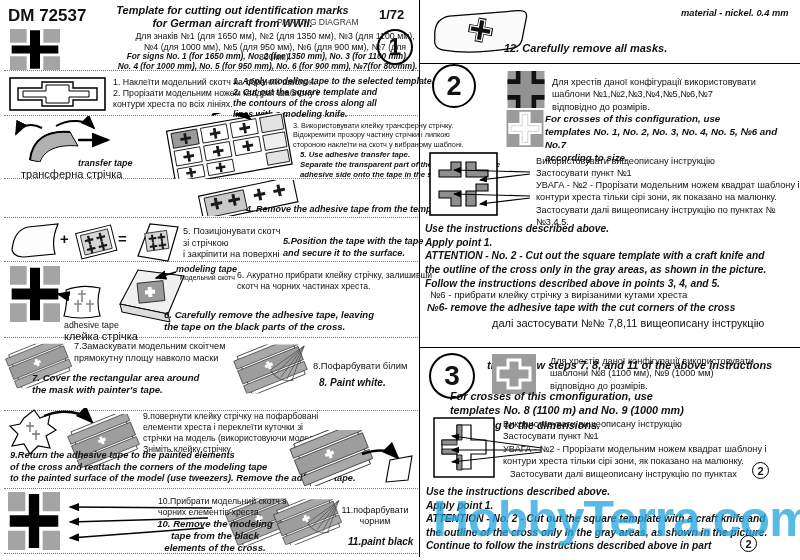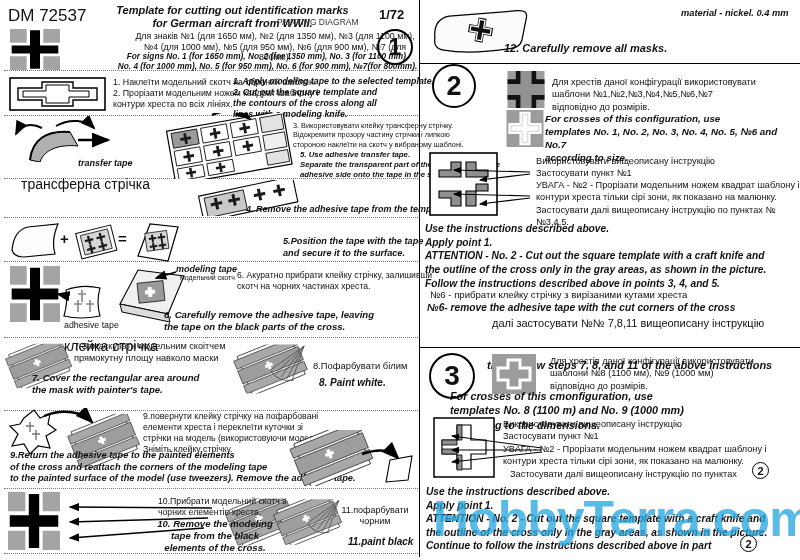--- a/index.html
+++ b/index.html
@@ -15,21 +15,21 @@
   .ren{font-weight:700;font-style:italic;font-size:10.2px;line-height:1.34;}
   .dot{border-top:1px dotted #777;height:0;}
   .vline{border-left:1px solid #000;width:0;}
   .hline{border-top:1px solid #000;height:0;}
   .circle{border:2.5px solid #000;border-radius:50%;display:flex;align-items:center;
           justify-content:center;font-weight:700;background:#fff;box-sizing:border-box;}
   .circle-sm{border:1.5px solid #000;border-radius:50%;display:flex;align-items:center;
           justify-content:center;font-weight:700;background:#fff;box-sizing:border-box;
           width:17px;height:17px;font-size:11px;}
   .lbl-en{font-weight:700;font-style:italic;font-size:9px;}
-  .lbl-ua{font-size:14px;margin-top:8px;}
+  .lbl-ua{font-size:11px;}
   .wm{font-weight:700;color:rgba(41,168,224,0.78);font-size:50px;letter-spacing:-1px;
       line-height:1;z-index:50;}
   .ctr{text-align:center;}
 </style>
 </head>
 <body>
 
 <div class="page">
 
   <svg width="0" height="0" style="position:absolute" aria-hidden="true">
@@ -67,21 +67,21 @@
   <div class="abs dot" style="left:4px;top:70px;width:414px;"></div>
   <div class="abs dot" style="left:4px;top:115px;width:414px;"></div>
   <div class="abs dot" style="left:4px;top:178px;width:414px;"></div>
   <div class="abs dot" style="left:4px;top:217px;width:414px;"></div>
   <div class="abs dot" style="left:4px;top:261px;width:414px;"></div>
   <div class="abs dot" style="left:4px;top:337px;width:414px;"></div>
   <div class="abs dot" style="left:4px;top:410px;width:414px;"></div>
   <div class="abs dot" style="left:4px;top:488px;width:414px;"></div>
   <div class="abs dot" style="left:4px;top:553px;width:414px;"></div>
 
-  <div class="abs" style="left:8px;top:6px;font-size:17px;font-weight:400;">DM 72537</div>
+  <div class="abs" style="left:8px;top:6px;font-size:17px;font-weight:700;">DM 72537</div>
   <div class="abs pre ctr" style="left:105px;top:4px;width:255px;font-size:11px;font-weight:700;font-style:italic;line-height:1.2;">Template for cutting out identification marks
 for German aircraft from WWII.</div>
   <div class="abs" style="left:277px;top:17px;font-size:8.5px;color:#333;">PAINTING DIAGRAM</div>
   <div class="abs" style="left:379px;top:7px;font-size:13px;font-weight:700;">1/72</div>
   <div class="abs" style="left:681px;top:8px;font-size:9.3px;font-weight:700;font-style:italic;">material - nickel.  0.4 mm</div>
   <div class="abs circle" style="left:377px;top:29px;width:36px;height:36px;font-size:23px;">1</div>
 
   <svg class="abs" style="left:10px;top:29px;" width="50" height="41" viewBox="0 0 60 60" preserveAspectRatio="none">
     <use href="#bk"></use>
   </svg>
@@ -175,20 +175,23 @@
   <svg class="abs" style="left:130px;top:218px;" width="52" height="46" viewBox="0 0 52 46">
     <path d="M8 38 L20 6 L48 9 L38 43 z" fill="#fff" stroke="#000" stroke-width="1.2"></path>
     <g transform="rotate(-8 26 24)">
       <rect x="16" y="14" width="22" height="18" fill="#d6d6d6" stroke="#000" stroke-width="0.7"></rect>
       <use href="#xs" x="19" y="16" width="8" height="8"></use>
       <use href="#xs" x="28" y="16" width="8" height="8"></use>
       <use href="#xs" x="19" y="24" width="8" height="8"></use>
       <use href="#xs" x="28" y="24" width="8" height="8"></use>
     </g>
   </svg>
+  <div class="abs pre ua" style="left:183px;top:226px;font-size:9.2px;">5. Позиціонувати скотч
+зі стрічкою
+і закріпити на поверхні</div>
   <div class="abs pre en" style="left:283px;top:236px;font-size:9.2px;">5.Position the tape with the tape
 and secure it to the surface.</div>
 
   <svg class="abs" style="left:10px;top:266px;" width="50" height="56" viewBox="0 0 60 60" preserveAspectRatio="none">
     <use href="#bk"></use>
   </svg>
   <svg class="abs" style="left:56px;top:282px;" width="52" height="40" viewBox="0 0 52 40">
     <path d="M10 8 Q26 2 44 6 Q40 20 44 34 Q24 38 8 34 Q12 20 10 8 z" fill="#fff" stroke="#000" stroke-width="1.1"></path>
     <path d="M22 12 h8 M26 8 v12 M18 22 h8 M22 18 v12 M30 22 h8 M34 18 v12" stroke="#888" stroke-width="1.6" fill="none"></path>
     <path d="M12 14 L2 12" stroke="#000" stroke-width="1.8" marker-end="url(#ah)"></path>

